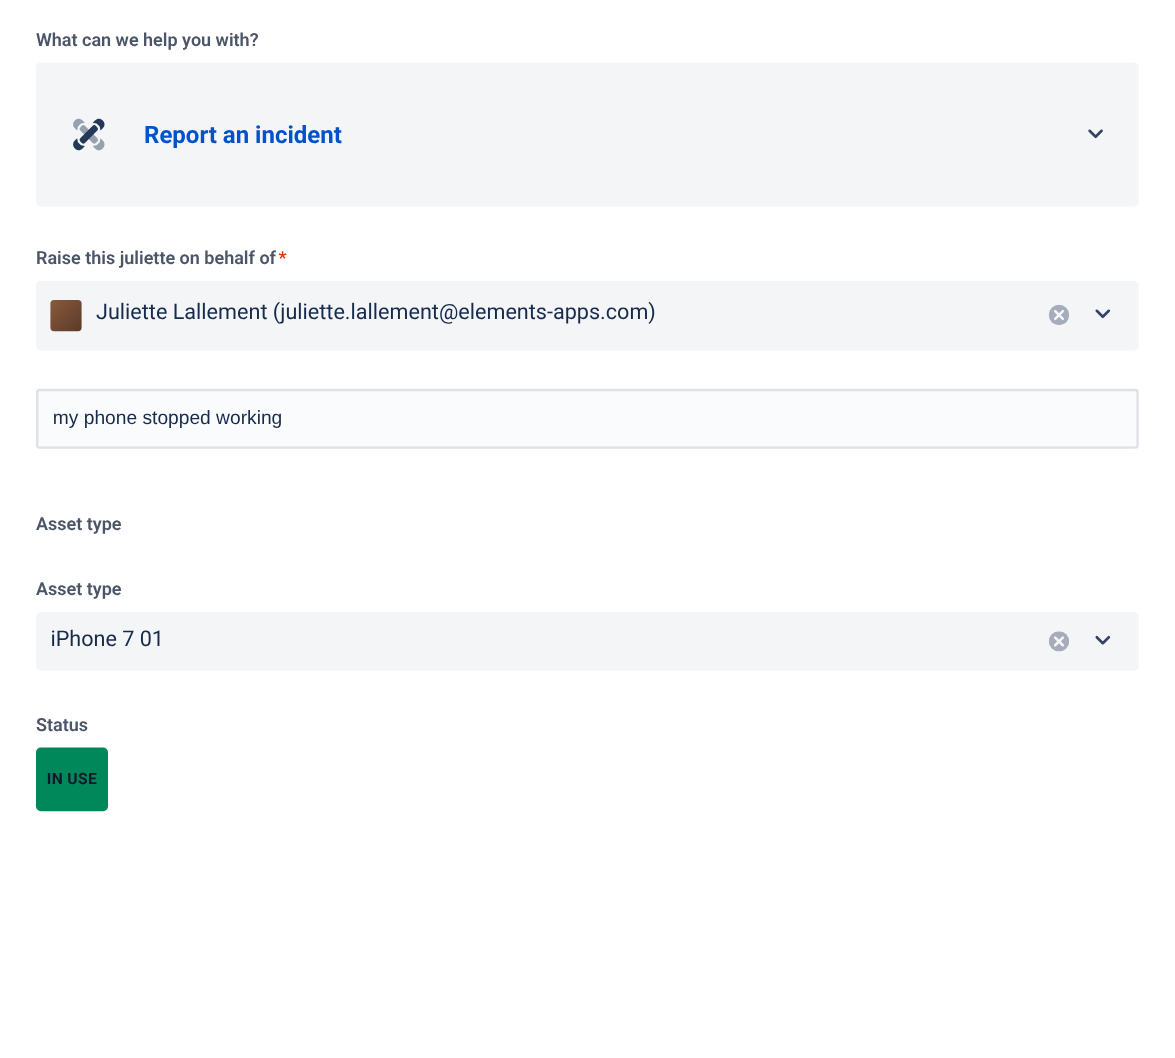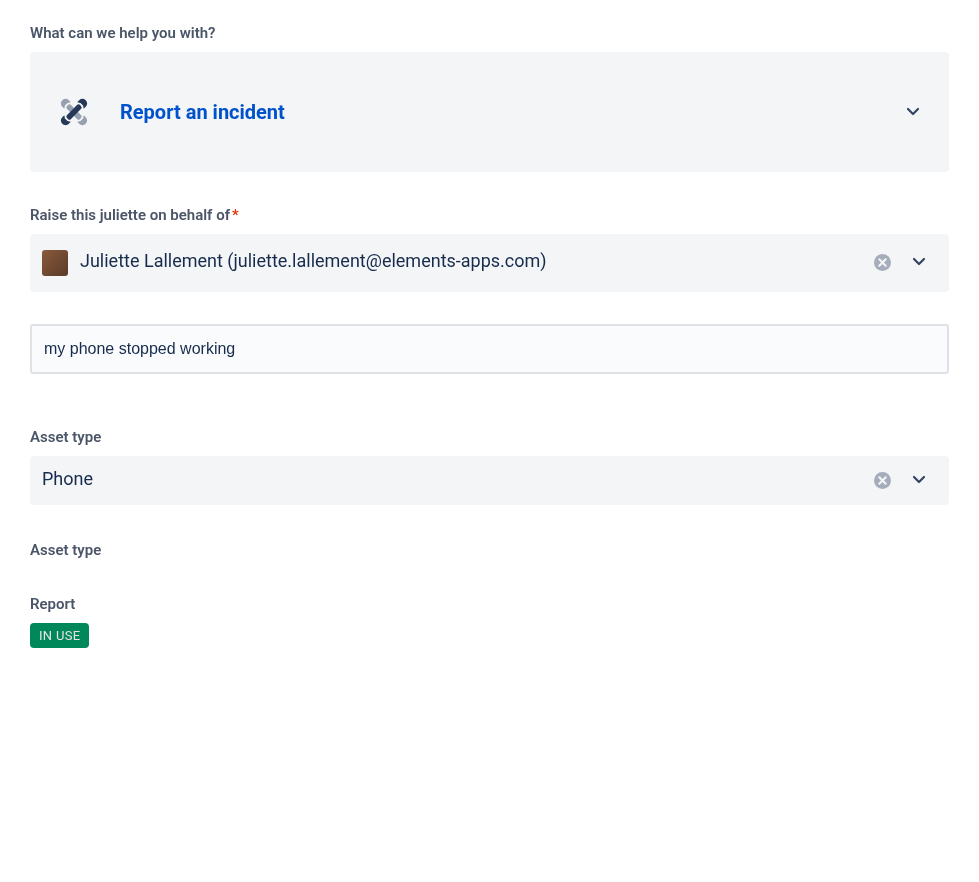--- a/index.html
+++ b/index.html
@@ -96,25 +96,25 @@
     outline: none;
   }
 
   .field-block { margin-bottom: 36px; }
   .field-block .section-label { margin-bottom: 10px; }
 
   
   .status-badge {
     display: inline-block;
     background: #00875A;
-    color: #e5e5e5;
-    font-weight: 400;
+    color: #0f172a;
+    font-weight: 700;
     font-size: 13px;
     border-radius: 4px;
-    padding: 5px 9px;
+    padding: 19px 9px;
     letter-spacing: 0.3px;
   }
 </style>
 </head>
 <body>
 
 <div class="page">
 
   <div class="section-label">What can we help you with?</div>
 
@@ -167,42 +167,42 @@
       </span>
     </button>
   </div>
 
   <div class="summary-wrap">
     <input type="text" class="text-input" value="my phone stopped working" style="">
   </div>
 
   <div class="field-block">
     <div class="section-label">Asset type</div>
+  </div>
+
+  <div class="field-block">
+    <div class="section-label">Asset type</div>
     <div class="select-box">
-      <div class="select-text">Phone</div>
+      <div class="select-text">iPhone 7 01</div>
       <button class="clear-btn">
         <span>
           <svg class="clear-icon-svg" width="17" height="17" viewBox="0 0 16 16">
               <circle cx="8" cy="8" r="8" fill="#A5ADBA"></circle>
               <path d="M5 5 L11 11 M11 5 L5 11" stroke="#F4F5F7" stroke-width="2" stroke-linecap="round"></path>
             </svg>
         </span>
       </button>
       <button class="expand-btn">
         <span>
           <svg class="chev-icon-svg" width="16" height="16" viewBox="0 0 16 16">
               <path d="M3 5 L8 10 L13 5" stroke="#344563" stroke-width="2.2" fill="none" stroke-linecap="round" stroke-linejoin="round"></path>
             </svg>
         </span>
       </button>
     </div>
   </div>
 
   <div class="field-block">
-    <div class="section-label">Asset type</div>
-  </div>
-
-  <div class="field-block">
-    <div class="section-label">Report</div>
+    <div class="section-label">Status</div>
     <span class="status-badge">IN USE</span>
   </div>
 
 </div>
 
 </body></html>

